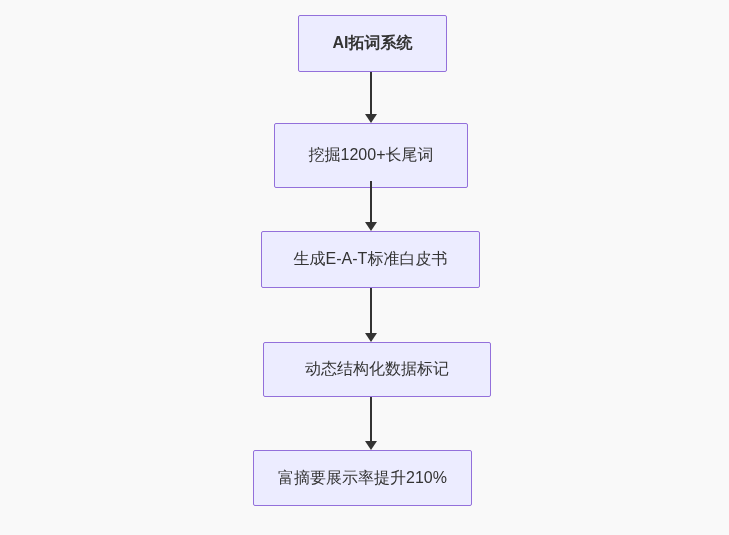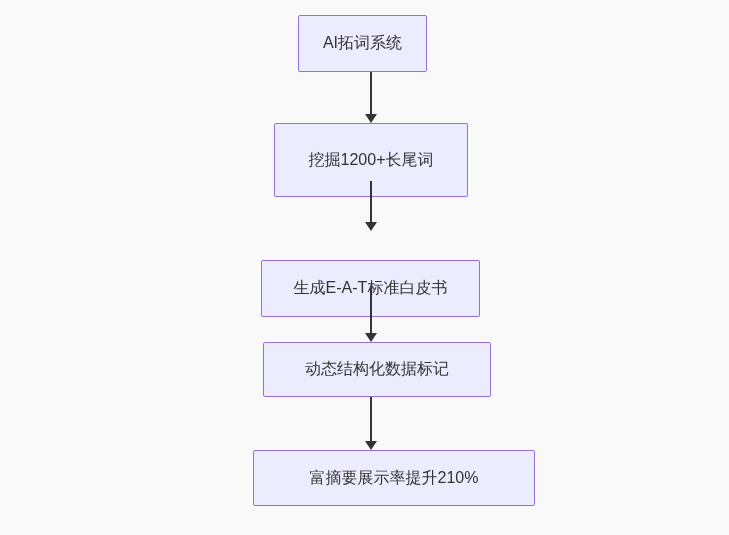--- a/index.html
+++ b/index.html
@@ -26,25 +26,25 @@
     align-items: center;
     justify-content: center;
     background: var(--node-fill, #ececff);
     border: 1px solid var(--node-border, #9370db);
     border-radius: 2px;
     color: var(--text, #333333);
     font-size: 16px;
     text-align: center;
     white-space: nowrap;
   }
-  .n1 { left: 298px; top: 15px;  width: 129px; height: 57px; }
-  .n2 { left: 274px; top: 123px; width: 194px; height: 74px; }
-  .n3 { left: 261px; top: 231px; width: 219px; height: 57px; margin-top: 29px; }
+  .n1 { left: 298px; top: 15px;  width: 149px; height: 57px; font-weight: bold; }
+  .n2 { left: 274px; top: 123px; width: 194px; height: 65px; }
+  .n3 { left: 261px; top: 231px; width: 219px; height: 57px; }
   .n4 { left: 263px; top: 342px; width: 228px; height: 55px; }
-  .n5 { left: 253px; top: 450px; width: 282px; height: 56px; }
+  .n5 { left: 253px; top: 450px; width: 219px; height: 56px; }
   .arrow {
     position: absolute;
     left: 364px;
     width: 13px;
     display: flex;
     flex-direction: column;
     align-items: center;
   }
   .a1 { top: 72px;  height: 51px; }
   .a2 { top: 181px; height: 50px; }

